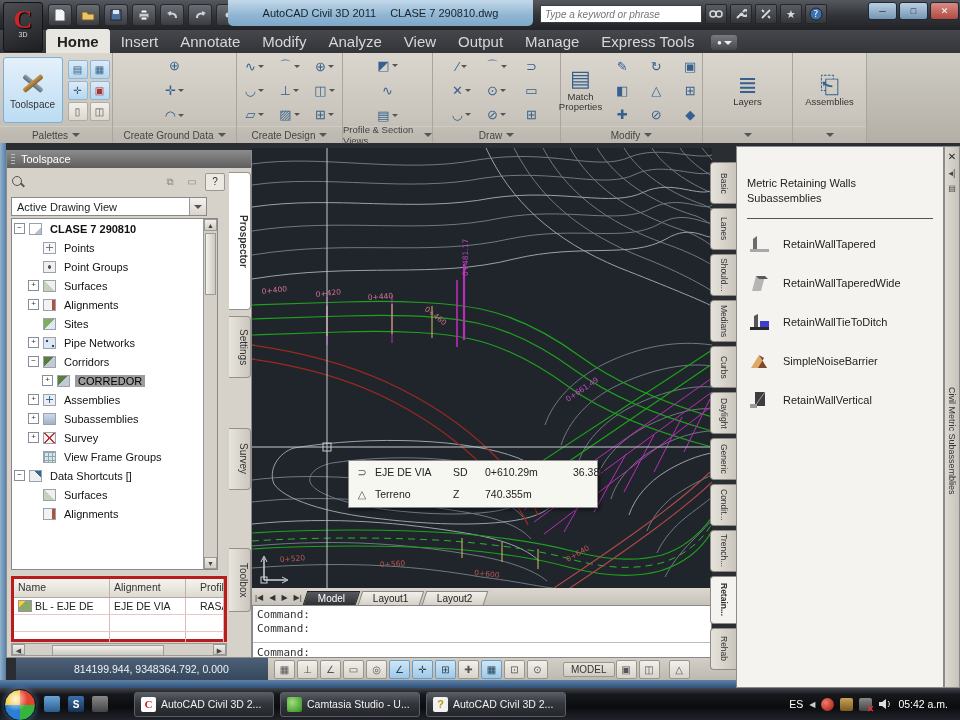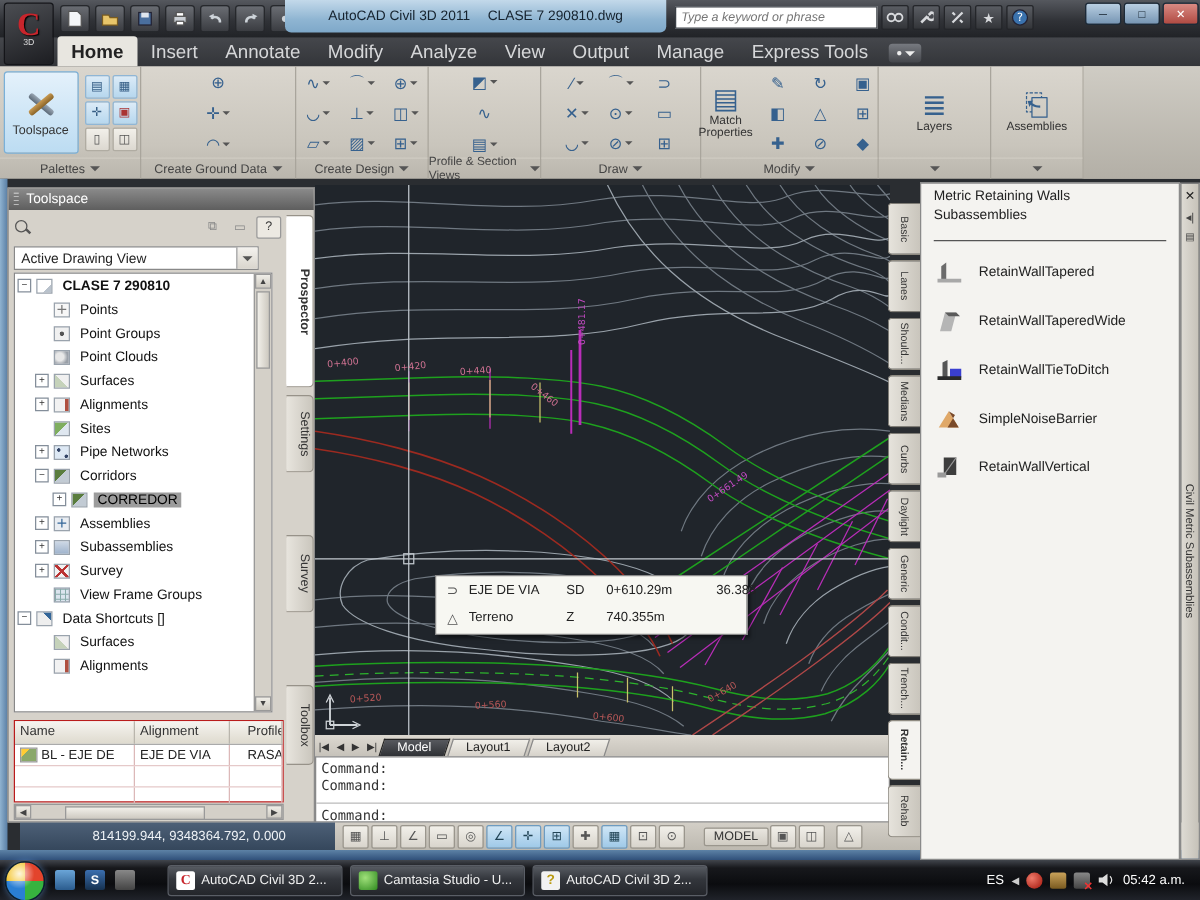--- a/index.html
+++ b/index.html
@@ -85,21 +85,21 @@
   .ti-vf{background:linear-gradient(#8aa 1px,transparent 1px) 0 0/100% 4px,linear-gradient(90deg,#8aa 1px,transparent 1px) 0 0/4px 100%,#dbe4ee;}
   .ti-ds{background:linear-gradient(225deg,#369 30%,#eee 30%);}
   .tlabel{padding:0 3px;}
   .tlabel.bold{font-weight:bold;}
   .trow.sel .tlabel{background:#9c9c9c;color:#000;}
   .vscroll{position:absolute;right:0;top:0;width:13px;bottom:0;background:#d4d0c8;border-left:1px solid #999;}
   .vscroll .up,.vscroll .dn{position:absolute;left:0;width:100%;height:12px;font-size:7px;color:#444;text-align:center;line-height:12px;background:linear-gradient(#f0eee8,#cfcbc2);border:1px solid #999;box-sizing:border-box;}
   .vscroll .dn{bottom:0;}
   .vscroll .up{top:0;}
   .vthumb{position:absolute;left:1px;right:1px;top:14px;height:60px;background:linear-gradient(90deg,#f2f0ea,#cdc9c0);border:1px solid #999;}
-  #ts-table{position:absolute;left:4px;top:425px;width:216px;height:66px;background:#fff;border:1px solid #b91c1c;box-sizing:border-box;font-size:10.5px;}
+  #ts-table{position:absolute;left:4px;top:425px;width:216px;height:66px;background:#fff;border:3px solid #b91c1c;box-sizing:border-box;font-size:10.5px;}
   .thead{display:flex;height:18px;background:linear-gradient(#f6f4f0,#dedace);border-bottom:1px solid #aaa;color:#333;}
   .thead div{padding:2px 4px;border-right:1px solid #b9b5ac;box-sizing:border-box;overflow:hidden;}
   .tdrow{display:flex;height:16px;border-bottom:1px solid #e5c9c9;color:#222;align-items:center;}
   .tdrow div{padding:0 4px;border-right:1px solid #dcb8b8;box-sizing:border-box;overflow:hidden;white-space:nowrap;display:flex;align-items:center;gap:3px;height:100%;}
   .rowico{width:12px;height:10px;background:linear-gradient(135deg,#fc3 30%,#8aa86a 30%);border:1px solid #999;flex:none;}
   .c1{width:96px;flex:none;}.c2{width:76px;flex:none;}.c3{flex:1;margin-left:10px;}
   .hscroll{position:absolute;left:4px;top:492px;width:216px;height:13px;background:#d4d0c8;border:1px solid #999;box-sizing:border-box;}
   .hscroll .lt,.hscroll .rt{position:absolute;top:0;width:13px;height:100%;font-size:7px;color:#444;text-align:center;line-height:11px;background:linear-gradient(#f0eee8,#cfcbc2);border:1px solid #999;box-sizing:border-box;}
   .hscroll .lt{left:0;}.hscroll .rt{right:0;}
   .hthumb{position:absolute;left:40px;top:1px;width:110px;height:9px;background:linear-gradient(#f2f0ea,#cdc9c0);border:1px solid #999;}
@@ -129,21 +129,21 @@
   #status{left:16px;top:658px;width:960px;height:22px;background:linear-gradient(#d3cfc7,#bdb9b0);display:flex;align-items:center;}
   #coords{width:252px;height:100%;background:linear-gradient(#4d6077,#35475c);color:#eef2f6;font-size:10.5px;display:flex;align-items:center;padding-left:58px;box-sizing:border-box;}
   .stbtn{width:19px;height:17px;margin:0 1px;border:1px solid #9a968d;border-radius:2px;background:linear-gradient(#f2f0ea,#d8d4cc);font-size:10px;color:#555;display:flex;align-items:center;justify-content:center;}
   .stbtn.on{background:linear-gradient(#cfe6f6,#9fc9e8);border-color:#6d9cc2;color:#245;}
   #modelbtn{margin-left:14px;padding:1px 7px;border:1px solid #9a968d;border-radius:2px;background:linear-gradient(#e9e6df,#cfcbc2);font-size:10px;color:#333;}
   
   #palette{left:710px;top:146px;width:250px;height:542px;z-index:40;}
   #pal-tabs{position:absolute;left:0;top:0;width:26px;height:100%;display:flex;flex-direction:column;padding-top:16px;box-sizing:border-box;}
   .ptab{writing-mode:vertical-rl;font-size:8.5px;color:#333;background:linear-gradient(90deg,#e6e3dc,#c9c5bc);border:1px solid #8f8b82;border-right:none;border-radius:4px 0 0 4px;flex:none;height:40px;margin-bottom:4px;display:flex;align-items:center;justify-content:center;}
   .ptab.active{background:#f4f3f0;font-weight:bold;height:46px;}
-  #pal-body{position:absolute;left:26px;top:0;width:208px;height:100%;background:#f4f3f0;border:1px solid #8a8a8a;box-sizing:border-box;padding:3px 10px;}
+  #pal-body{position:absolute;left:26px;top:0;width:208px;height:100%;background:#f4f3f0;border:1px solid #8a8a8a;box-sizing:border-box;padding:29px 10px;}
   #pal-title{font-size:11px;color:#222;line-height:1.35;}
   #pal-body hr{border:none;border-top:1px solid #555;margin:12px 0 6px;}
   .pitem{display:flex;align-items:center;gap:10px;height:39px;font-size:11px;color:#222;}
   .pico{width:26px;height:20px;flex:none;}
   #pal-rail{position:absolute;right:0;top:0;width:16px;height:100%;background:linear-gradient(90deg,#dedbd4,#c6c2b9);border:1px solid #8a8a8a;box-sizing:border-box;}
   #pal-rail .x{display:block;text-align:center;font-size:10px;color:#222;margin-top:4px;}
   #pal-rail .ah{display:block;text-align:center;font-size:9px;color:#444;margin-top:6px;}
   #pal-rail .pr{display:block;text-align:center;font-size:8px;color:#444;margin-top:6px;}
   #pal-side-title{position:absolute;right:2px;top:240px;writing-mode:vertical-rl;font-size:9px;color:#333;}
   
@@ -420,26 +420,20 @@
           <span style="width:16px"></span>
           <span class="exp none"></span>
           <b class="ti ti-pt"></b>
           <span class="tlabel">Points</span>
         </div>
       <div class="trow">
           <span style="width:16px"></span>
           <span class="exp none"></span>
           <b class="ti ti-pg"></b>
           <span class="tlabel">Point Groups</span>
-        </div>
-      <div class="trow">
-          <span style="width:16px"></span>
-          <span class="exp none"></span>
-          <b class="ti ti-pc"></b>
-          <span class="tlabel">Point Clouds</span>
         </div>
       <div class="trow">
           <span style="width:16px"></span>
           <span class="exp">+</span>
           <b class="ti ti-sf"></b>
           <span class="tlabel">Surfaces</span>
         </div>
       <div class="trow">
           <span style="width:16px"></span>
           <span class="exp">+</span>

